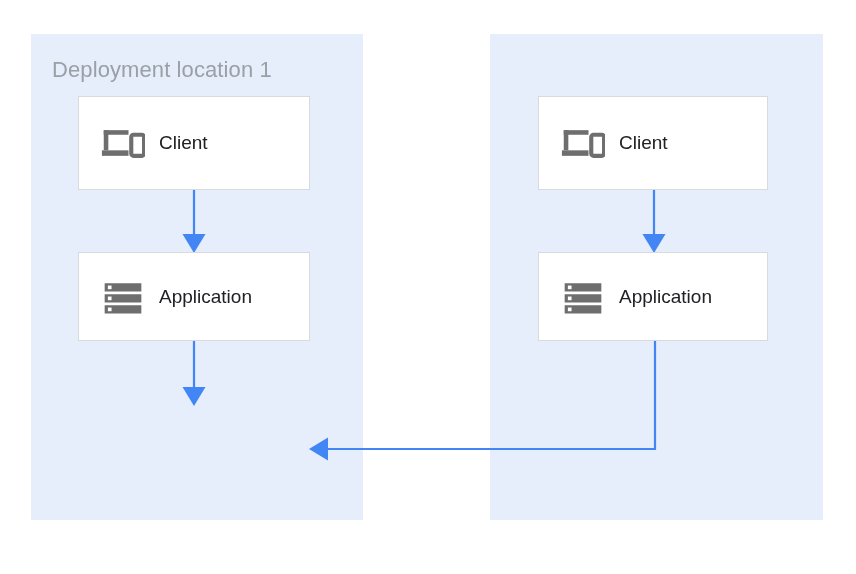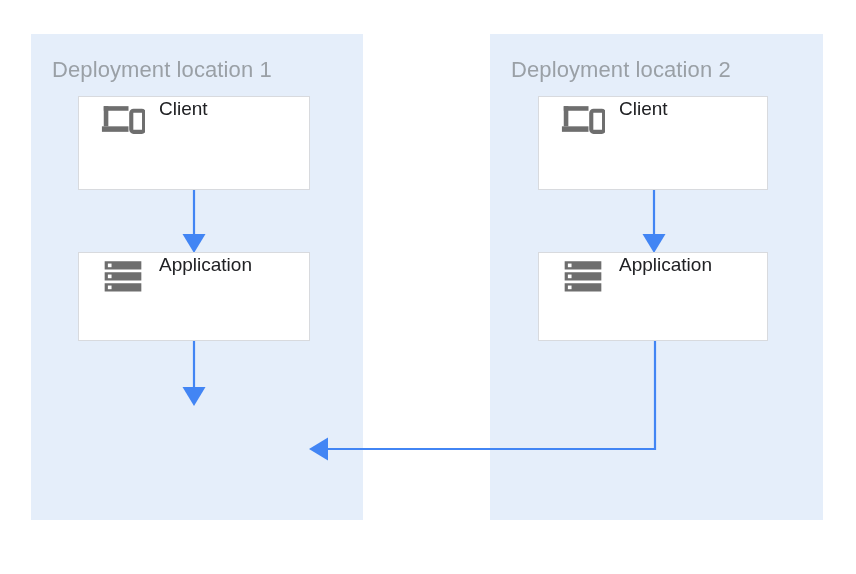--- a/index.html
+++ b/index.html
@@ -29,21 +29,21 @@
     line-height: 20px;
     letter-spacing: 0.1px;
     white-space: nowrap;
   }
   .node {
     position: absolute;
     background: #ffffff;
     border: 1px solid #d8dade;
     box-sizing: border-box;
     display: flex;
-    align-items: flex-start;
+    align-items: center;
     padding-left: 22px;
   }
   .node-icon {
     flex: 0 0 auto;
     width: 44px;
     height: 44px;
     display: block;
     margin-right: 14px;
   }
   .node-label {
@@ -64,21 +64,20 @@
 </style>
 </head>
 <body>
 
 <div id="canvas">
 
   <div class="zone" style="left:31px; top:34px; width:332px; height:486px;"></div>
   <div class="zone-label" style="left:52px; top:60px;">Deployment location 1</div>
 
   <div class="zone" style="left:490px; top:34px; width:333px; height:486px;"></div>
-  <div class="zone-label" style="left:511px; top:60px;">Deployment location 2</div>
 
   <svg class="edge-layer" viewBox="0 0 856 574" width="856" height="574">
     <g fill="none" stroke="#4285f4" stroke-width="2.2" stroke-linecap="butt" stroke-linejoin="miter">
       <path d="M 194 190 L 194 243"></path>
       <path d="M 194 341 L 194 396"></path>
       <path d="M 654 190 L 654 243"></path>
       <path d="M 655 341 L 655 449 L 319 449"></path>
     </g>
     <g fill="#4285f4" stroke="none">
       <polygon points="194,253 182.5,234 205.5,234"></polygon>

